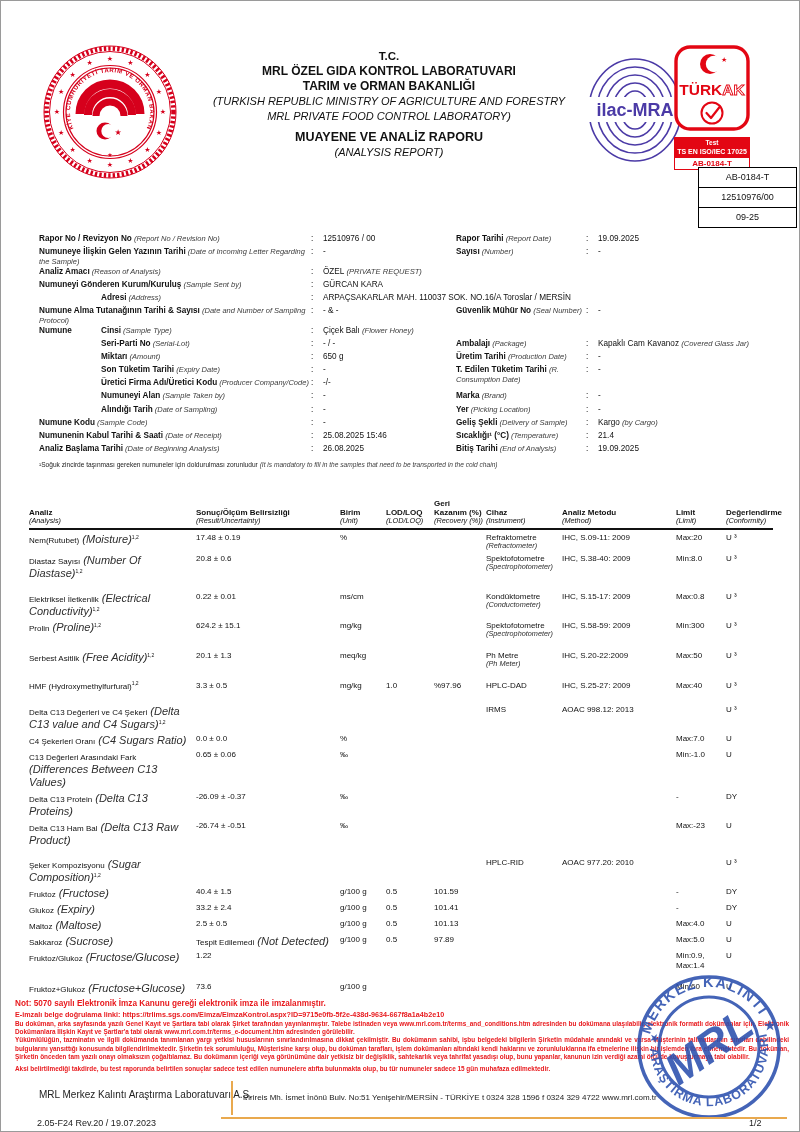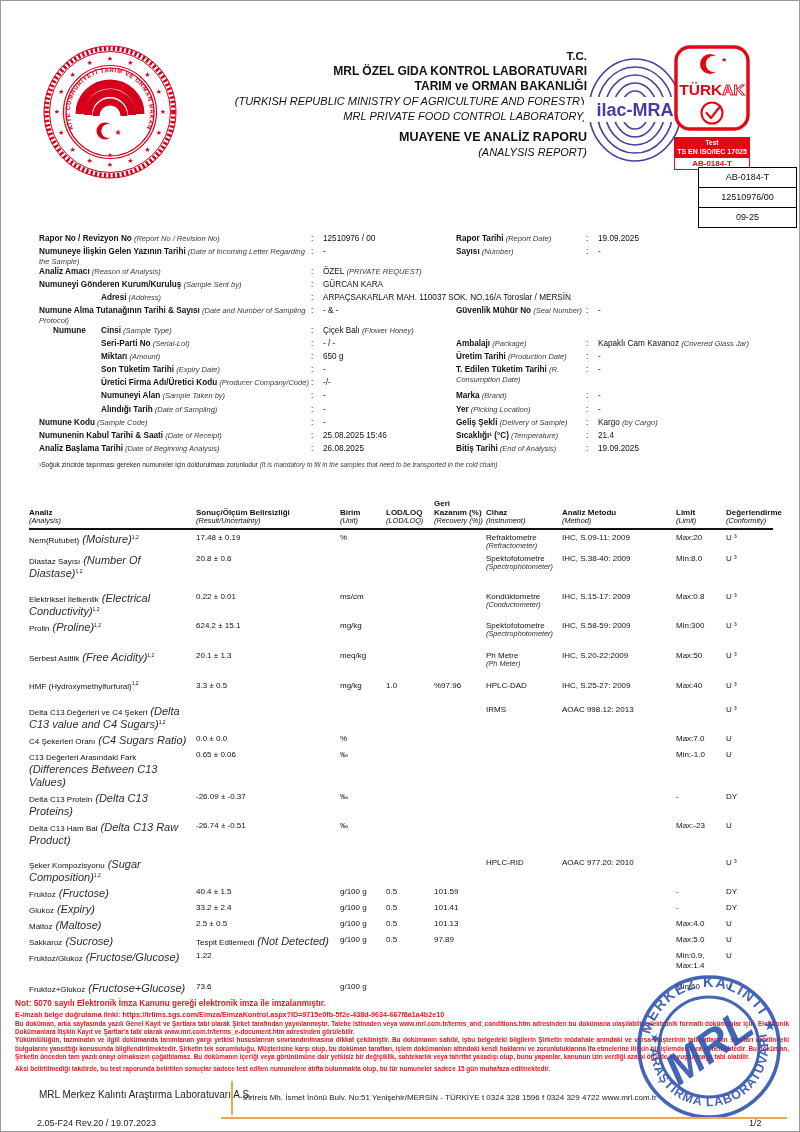--- a/index.html
+++ b/index.html
@@ -1,20 +1,20 @@
 <!DOCTYPE html>
 <html><head>
 <meta charset="utf-8">
 <style>
   html,body{margin:0;padding:0;background:#fff;}
   #page{position:relative;width:800px;height:1132px;background:#fff;border:1px solid #9a9a9a;
         box-sizing:border-box;font-family:"Liberation Sans","DejaVu Sans",sans-serif;color:#111;overflow:hidden;}
 
   
-  #hdr-titles{position:absolute;left:146px;top:48px;width:440px;text-align:right;line-height:15px;}
+  #hdr-titles{position:absolute;left:168px;top:48px;width:440px;text-align:center;line-height:15px;}
   .t-bold{font-weight:bold;font-size:12px;}
   .t-bold-sm{font-weight:bold;font-size:11.5px;}
   .t-it{font-style:italic;font-size:11px;}
   .t-report{font-weight:bold;font-size:12.5px;margin-top:6px;}
 
   
   #seal{position:absolute;left:42px;top:44px;}
 
   
   #ilac{position:absolute;left:583px;top:54px;}
@@ -31,21 +31,21 @@
   #cert-box{position:absolute;left:697px;top:166px;width:97px;border:1.5px solid #000;background:#fff;}
   .cert-row{height:19px;line-height:19px;text-align:center;font-size:9px;border-bottom:1.2px solid #000;}
   .cert-row:last-child{border-bottom:none;}
 
   
   #meta{position:absolute;left:38px;top:233px;width:740px;font-size:8.2px;}
   .mrow{position:relative;min-height:13.2px;line-height:1.16;}
   .mleft{position:relative;display:flex;align-items:flex-start;}
   .mlbl{width:272px;flex:0 0 272px;}
   .mlbl.ind{padding-left:62px;box-sizing:border-box;}
-  .mprefix{position:absolute;left:14px;top:0;font-weight:bold;}
+  .mprefix{position:absolute;left:0;top:0;font-weight:bold;}
   .mcolon{width:12px;flex:0 0 12px;}
   .mval{white-space:nowrap;}
   .mright{position:absolute;left:417px;top:0;width:322px;display:flex;align-items:flex-start;}
   .mright .mlbl{width:130px;flex:0 0 130px;}
   .lb{font-weight:bold;}
   .len{font-style:italic;font-weight:normal;color:#3c3c3c;font-size:7.5px;}
   .ven{font-style:italic;color:#3c3c3c;font-size:7.6px;}
   #meta-footnote{margin-top:4px;font-size:6.6px;color:#222;}
   #meta-footnote .len{font-size:6.6px;}
 

